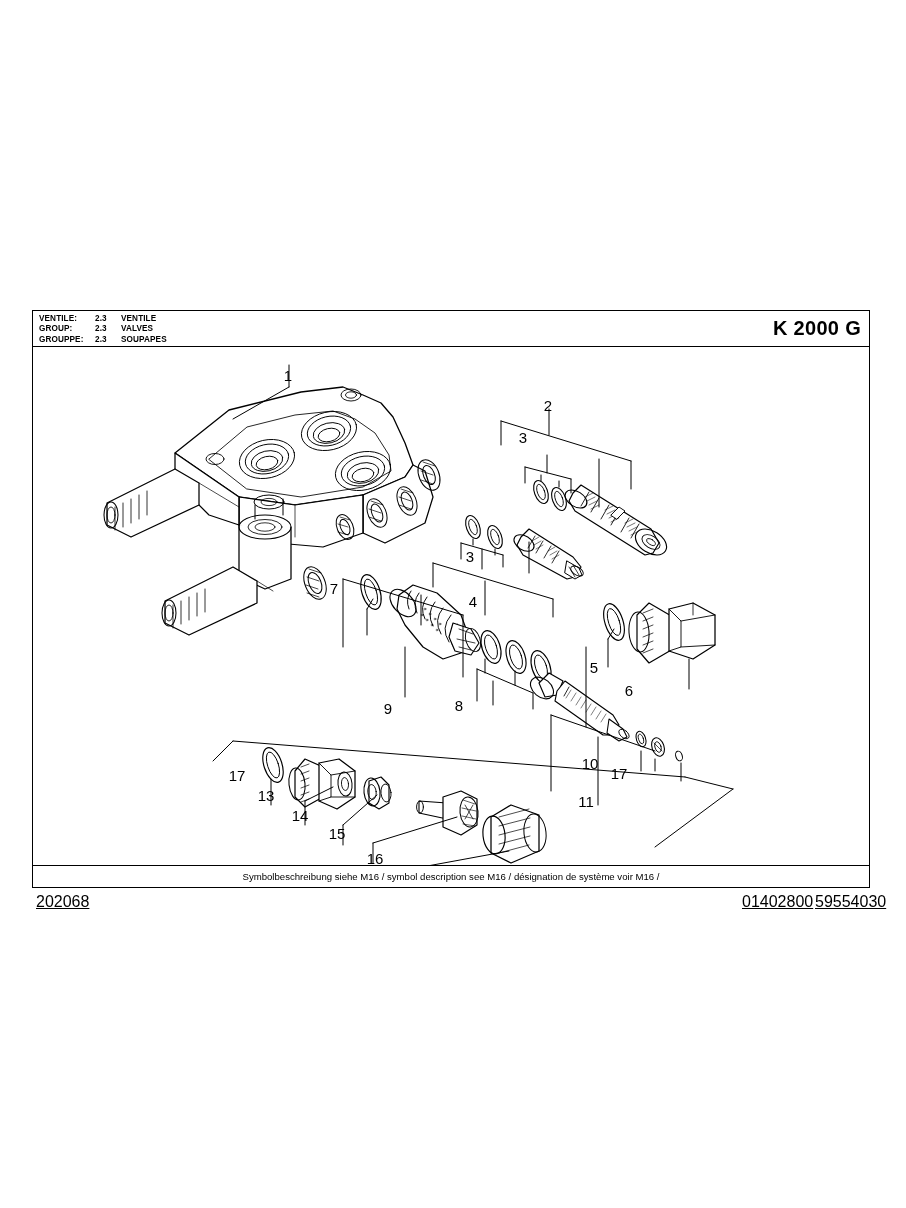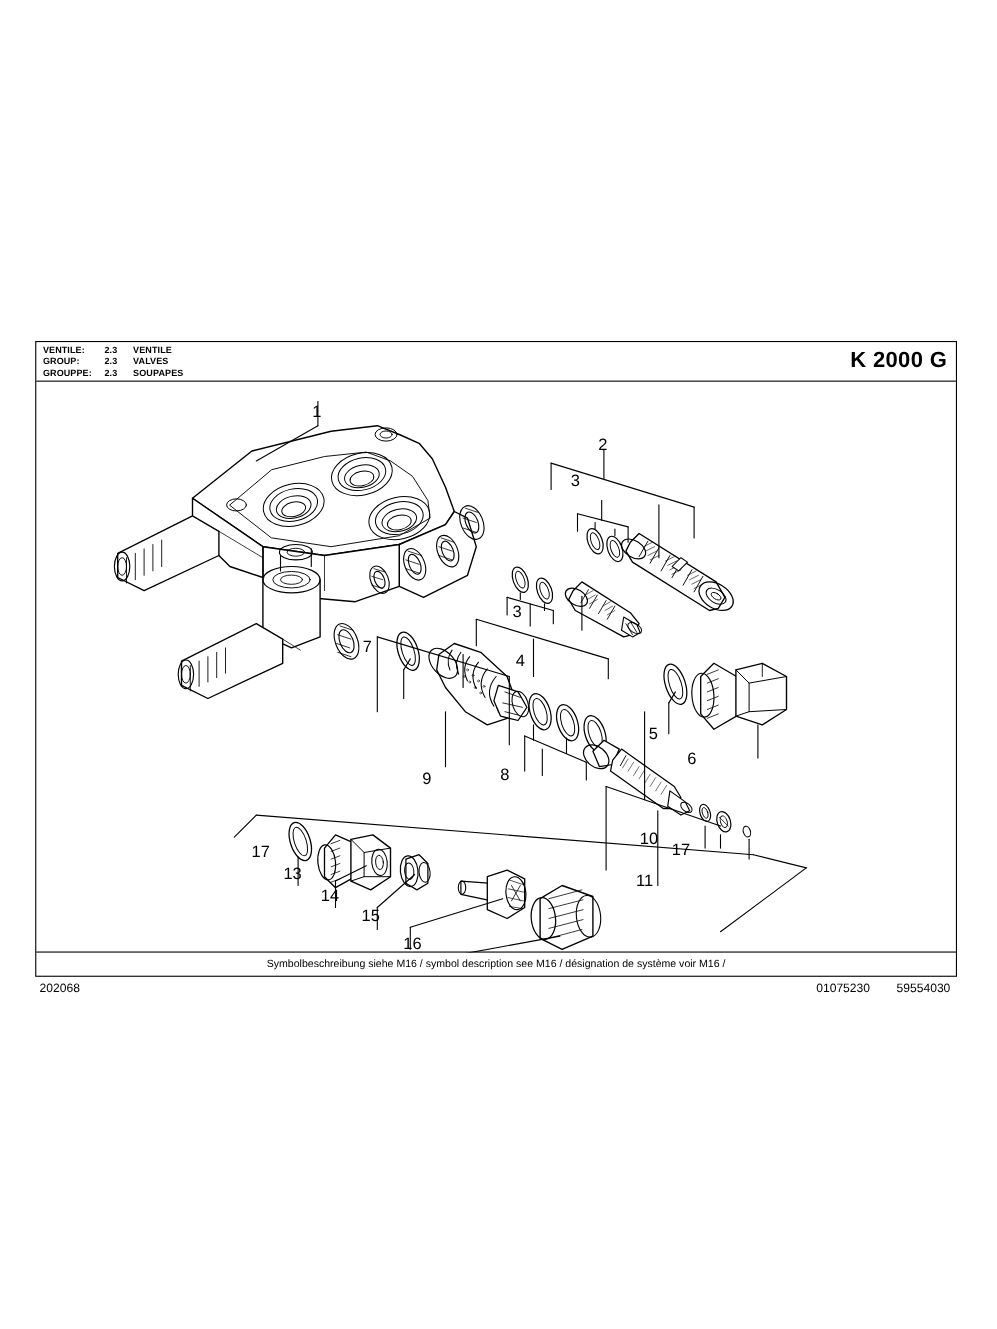--- a/index.html
+++ b/index.html
@@ -90,22 +90,23 @@
     left: 0;
     right: 0;
     top: 5px;
     text-align: center;
     font-size: 9.6px;
   }
 
   
   .code {
     position: absolute;
-    font-size: 11px;
+    font-size: 16px;
     white-space: nowrap;
+    text-decoration: underline;
   }
   #code-left  { left: 36px;  top: 893px; }
   #code-mid   { left: 742px; top: 893px; }
   #code-right { left: 815px; top: 893px; }
 
   
   #drawing {
     position: absolute;
     left: 0;
     top: 36px;
@@ -568,14 +569,14 @@
     <div class="callout" style="left: 586px; top: 801px;">11</div>
     <div class="callout" style="left: 237px; top: 775px;">17</div>
     <div class="callout" style="left: 266px; top: 795px;">13</div>
     <div class="callout" style="left: 300px; top: 815px;">14</div>
     <div class="callout" style="left: 337px; top: 833px;">15</div>
     <div class="callout" style="left: 375px; top: 858px;">16</div>
     <div class="callout" style="left: 619px; top: 773px;">17</div>
   </div>
 
 <div class="code" id="code-left">202068</div>
-<div class="code" id="code-mid">01075230</div>
+<div class="code" id="code-mid">01402800</div>
 <div class="code" id="code-right">59554030</div>
 
 </body></html>

